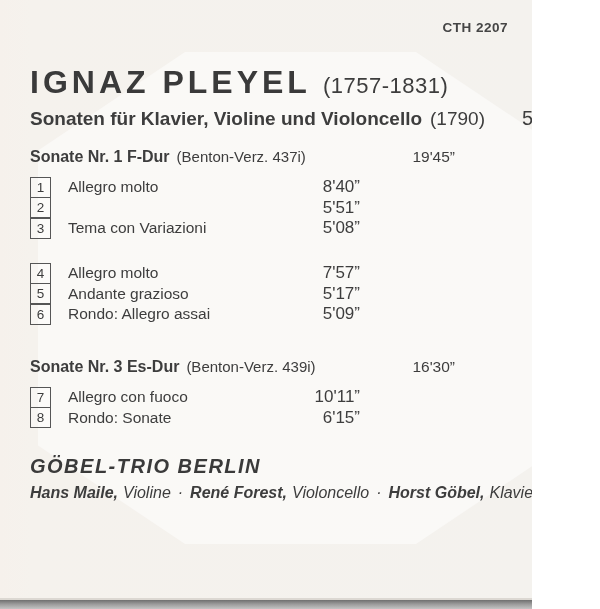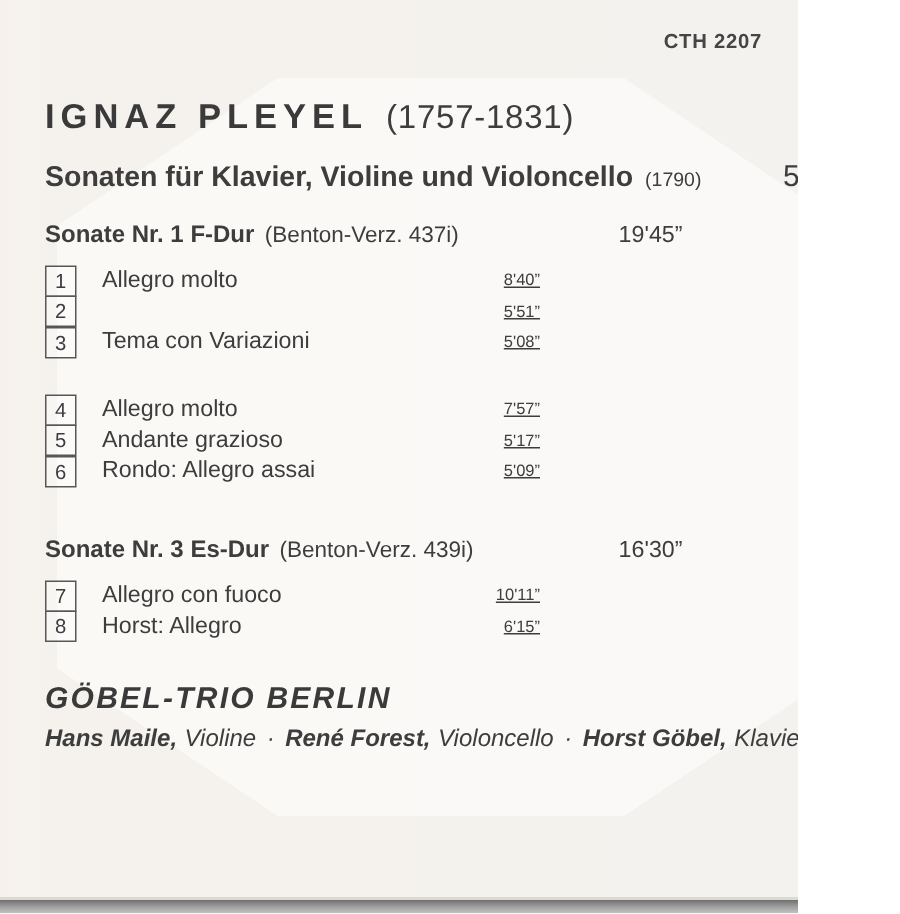--- a/index.html
+++ b/index.html
@@ -18,49 +18,49 @@
     clip-path:polygon(28% 0, 72% 0, 100% 20%, 100% 80%, 72% 100%, 28% 100%, 0 80%, 0 20%);
   }
   .catalog {
     position:absolute; top:20px; right:24px;
     font-size:13.5px; font-weight:bold; letter-spacing:0.5px; color:#454545;
   }
   .composer-line {
     position:absolute; left:30px; top:64px;
     display:flex; align-items:baseline; white-space:nowrap;
   }
-  .composer { font-size:23px; font-weight:bold; letter-spacing:4px; color:#3a3a3a; }
+  .composer { font-size:32px; font-weight:bold; letter-spacing:4px; color:#3a3a3a; }
   .composer-dates { font-size:22px; font-weight:normal; margin-left:12px; letter-spacing:0.5px;text-align:center; }
   .work-line {
     position:absolute; left:30px; top:107px; width:547px;
     display:flex; align-items:baseline; white-space:nowrap;
   }
   .work-title { font-size:19px; font-weight:bold; }
-  .work-year { font-size:13px; margin-left:8px; }
+  .work-year { font-size:19px; margin-left:8px; }
   .work-duration { font-size:20px; margin-left:auto; }
 
   .sonata { position:absolute; left:30px; width:425px; }
   .sonata-1 { top:148px; }
   .sonata-2 { top:254px; }
   .sonata-3 { top:358px; }
   .sonata-header { display:flex; align-items:baseline; white-space:nowrap; height:20px; }
   .sonata-title { font-size:16px; font-weight:bold; }
   .sonata-catalog { font-size:15px; margin-left:7px; }
   .sonata-duration { font-size:15.5px; margin-left:auto; }
   .tracks { margin-top:8px; width:330px; }
   .track-row { display:flex; align-items:center; height:22px; }
   .track-row + .track-row { margin-top:-1.5px; }
   .track-box {
     width:19px; height:19px; flex:0 0 auto;
     border:1.5px solid #565656; background:rgba(255,255,255,0.35);
     display:flex; align-items:center; justify-content:center;
     font-size:13.5px; color:#3d3d3d;
   }
   .track-title { font-size:15.5px; margin-left:17px; white-space:nowrap; }
-  .track-duration { font-size:11px; margin-left:auto;text-decoration:underline; }
+  .track-duration { font-size:17px; margin-left:auto; }
 
   .artists { position:absolute; left:30px; top:455px; width:547px;font-style:italic; }
   .ensemble { font-size:20px; font-weight:bold; letter-spacing:1.5px; color:#3a3a3a; }
   .credits { margin-top:6px; font-size:16px; white-space:nowrap; }
   .credit-name { font-weight:bold; }
   .credit-instrument { margin-left:5px; }
   .credit-sep { margin:0 7px; }
 
   .scan-bottom-highlight {
     position:absolute; left:0; right:0; bottom:9px; height:2px;
@@ -141,21 +141,21 @@
       <span class="sonata-duration">16'30”</span>
     </div>
     <div class="tracks">
       <div class="track-row">
         <span class="track-box">7</span>
         <span class="track-title">Allegro con fuoco</span>
         <span class="track-duration">10'11”</span>
       </div>
       <div class="track-row">
         <span class="track-box">8</span>
-        <span class="track-title">Horst: Allegro</span>
+        <span class="track-title">Rondo: Sonate</span>
         <span class="track-duration">6'15”</span>
       </div>
     </div>
   </div>
 
   <div class="artists">
     <div class="ensemble">GÖBEL-TRIO BERLIN</div>
     <div class="credits">
       <span class="credit-name">Hans Maile,</span><span class="credit-instrument">Violine</span><span class="credit-sep">·</span><span class="credit-name">René Forest,</span><span class="credit-instrument">Violoncello</span><span class="credit-sep">·</span><span class="credit-name">Horst Göbel,</span><span class="credit-instrument">Klavier</span>
     </div>

